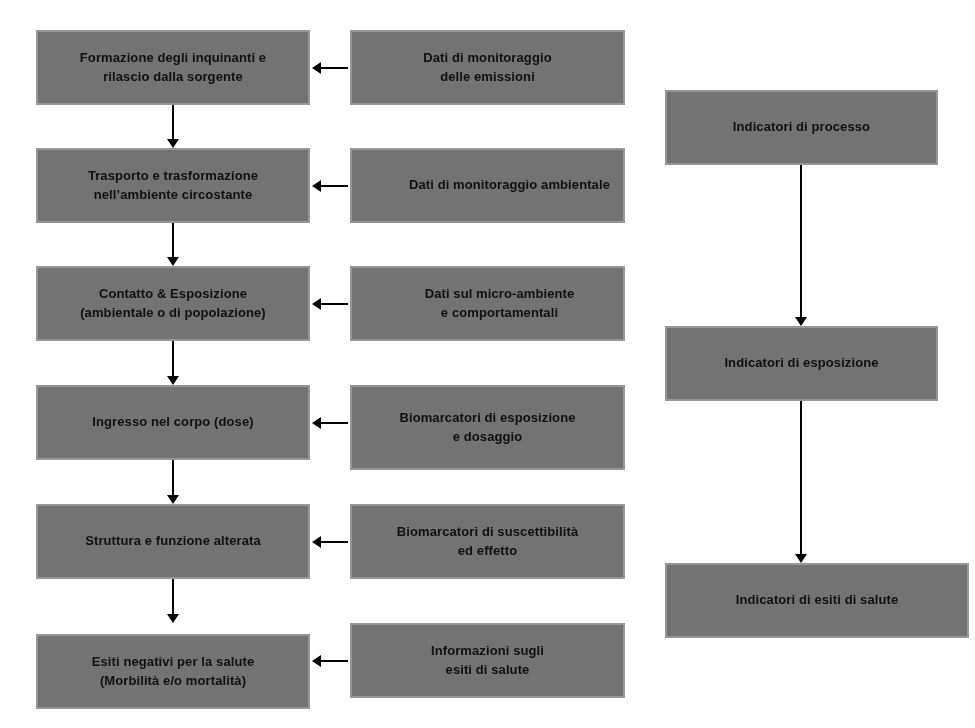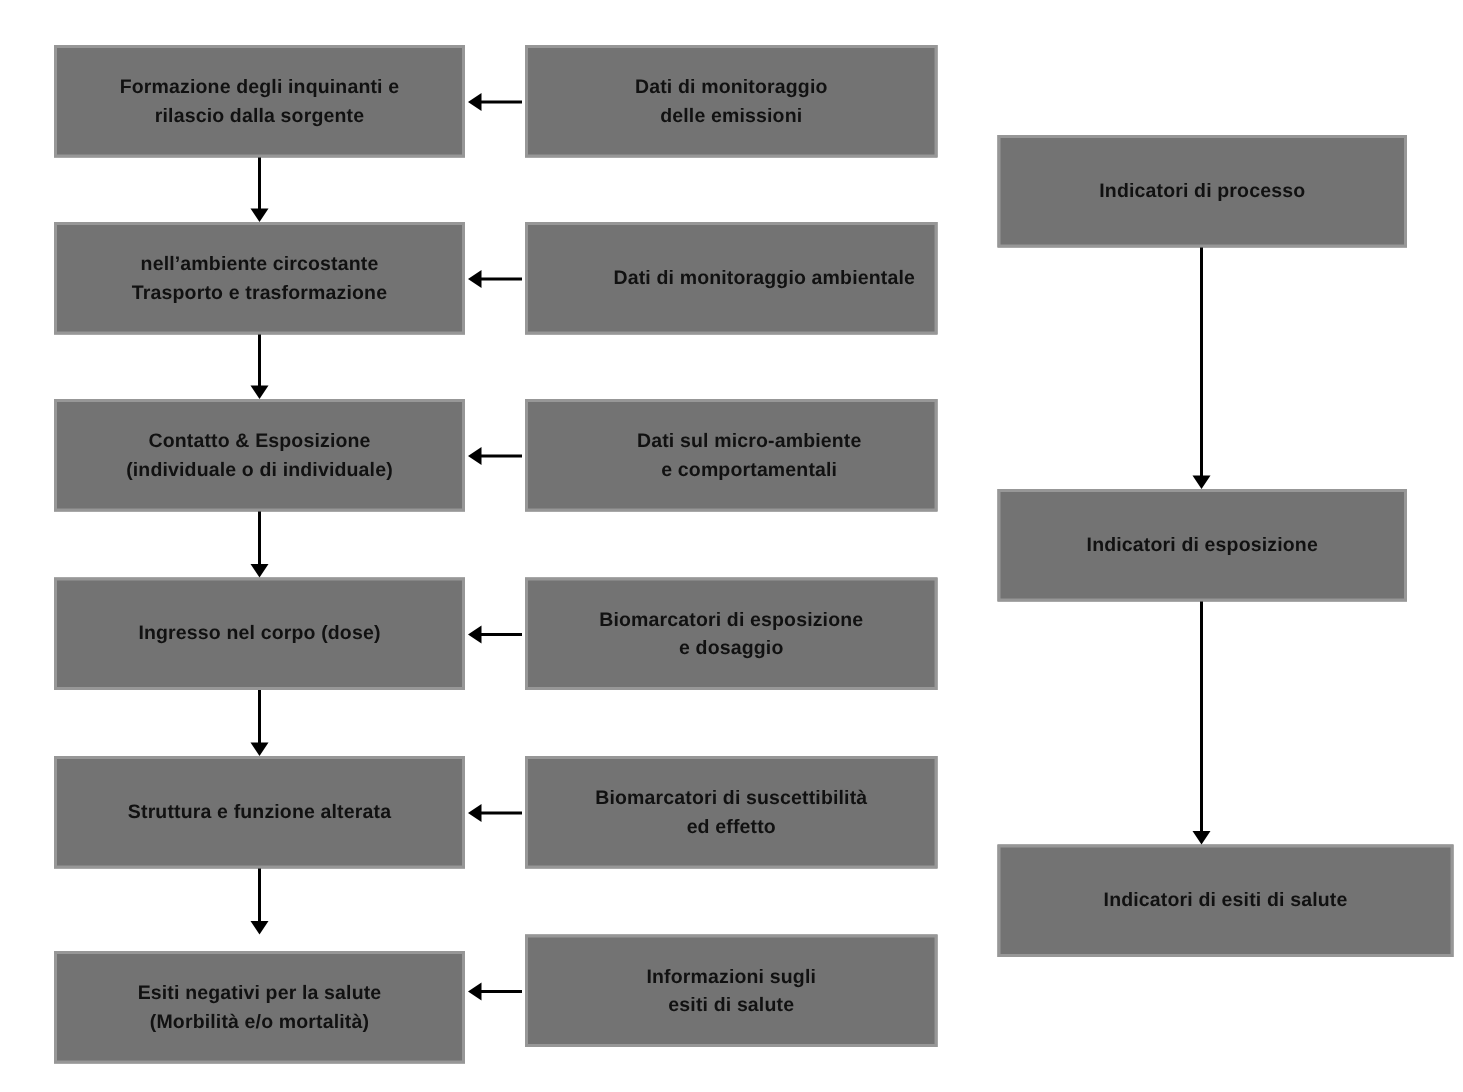--- a/index.html
+++ b/index.html
@@ -61,26 +61,26 @@
 </head>
 <body>
 
 <div id="canvas">
 
   <div class="box" style="left:36px; top:30px;  width:274px; height:75px;">
     <span>Formazione degli inquinanti e</span>
     <span>rilascio dalla sorgente</span>
   </div>
   <div class="box" style="left:36px; top:148px; width:274px; height:75px;">
+    <span>Trasporto e trasformazione</span>
     <span>nell’ambiente circostante</span>
-    <span>Trasporto e trasformazione</span>
   </div>
   <div class="box" style="left:36px; top:266px; width:274px; height:75px;">
     <span>Contatto &amp; Esposizione</span>
-    <span>(individuale o di individuale)</span>
+    <span>(ambientale o di popolazione)</span>
   </div>
   <div class="box" style="left:36px; top:385px; width:274px; height:75px;">
     <span>Ingresso nel corpo (dose)</span>
 
   </div>
   <div class="box" style="left:36px; top:504px; width:274px; height:75px;">
     <span>Struttura e funzione alterata</span>
 
   </div>
   <div class="box" style="left:36px; top:623px; width:274px; height:75px;margin-top:11px;">
@@ -114,21 +114,21 @@
     <span>delle emissioni</span>
   </div>
   <div class="box" style="left:350px; top:148px; width:275px; height:75px;padding-left:44px;">
     <span>Dati di monitoraggio ambientale</span>
 
   </div>
   <div class="box" style="left:350px; top:266px; width:275px; height:75px;padding-left:24px;">
     <span>Dati sul micro-ambiente</span>
     <span>e comportamentali</span>
   </div>
-  <div class="box" style="left:350px; top:385px; width:275px; height:75px;">
+  <div class="box" style="left:350px; top:385px; width:275px; height:85px;">
     <span>Biomarcatori di esposizione</span>
     <span>e dosaggio</span>
   </div>
   <div class="box" style="left:350px; top:504px; width:275px; height:75px;">
     <span>Biomarcatori di suscettibilità</span>
     <span>ed effetto</span>
   </div>
   <div class="box" style="left:350px; top:623px; width:275px; height:75px;">
     <span>Informazioni sugli</span>
     <span>esiti di salute</span>

